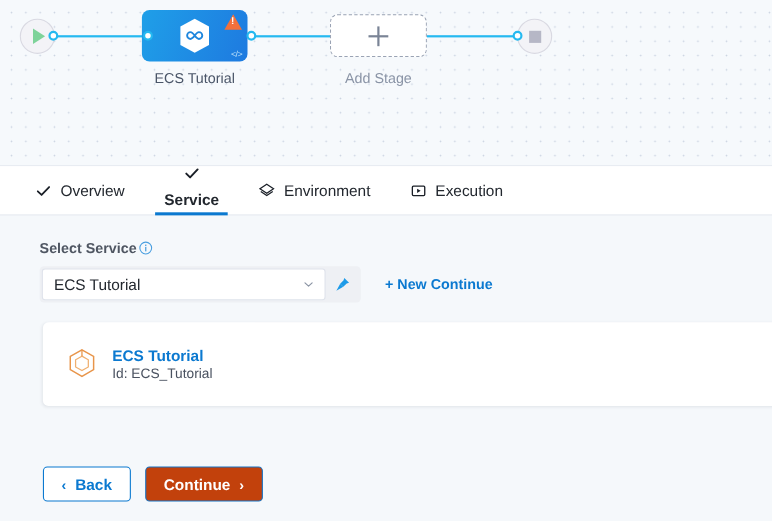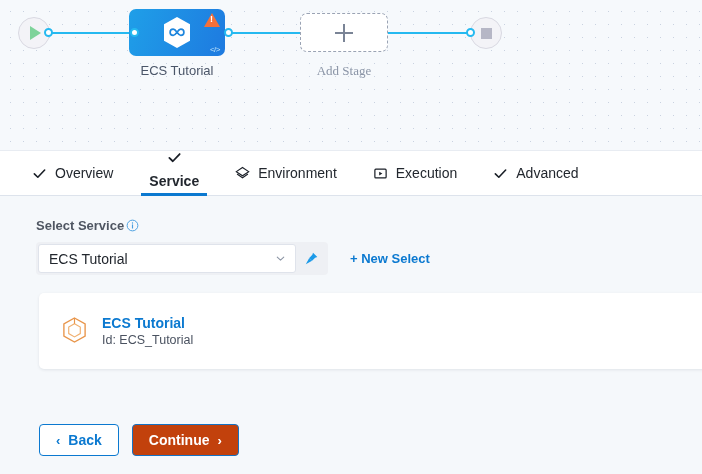--- a/index.html
+++ b/index.html
@@ -97,21 +97,21 @@
   }
 
   .node-label {
     position: absolute;
     font-size: 13px;
     color: #4a5568;
     text-align: center;
     white-space: nowrap;
   }
   #stage-label { left: 129px; width: 96px; top: 63px; }
-  #add-label   { left: 300px; width: 88px; top: 63px; color: #8a94a6; font-family: Liberation Serif, serif; }
+  #add-label   { left: 300px; width: 88px; top: 63px; color: #8a94a6; }
 
   #add-stage-node {
     position: absolute;
     left: 300px; top: 13px;
     width: 88px; height: 39px;
     border: 1.6px dashed #9aa3b4;
     border-radius: 7px;
     background: #fff;
     display: flex; align-items: center; justify-content: center;
   }
@@ -307,26 +307,20 @@
   </div>
 
   <div class="tab">
     <svg class="tab-ico" viewBox="0 0 16 16">
       <rect x="2" y="3.4" width="12" height="9.2" rx="1" fill="none" stroke="#1a1f27" stroke-width="1.3"></rect>
       <path d="M6.6 6 L10 8 L6.6 10 Z" fill="#1a1f27"></path>
     </svg>
     <span>Execution</span>
   </div>
 
-  <div class="tab">
-    <svg class="tab-ico" viewBox="0 0 16 16">
-      <path d="M2.5 8.4 L6.2 12 L13.5 4.3" fill="none" stroke="#1a1f27" stroke-width="1.7" stroke-linecap="round" stroke-linejoin="round"></path>
-    </svg>
-    <span>Advanced</span>
-  </div>
 </div>
 
 <div id="main">
 
   <div id="field-label">
     <span>Select Service</span>
     <svg class="info-ico" viewBox="0 0 16 16">
       <circle cx="8" cy="8" r="6.6" fill="none" stroke="#4a9fe0" stroke-width="1.2"></circle>
       <rect x="7.3" y="6.7" width="1.4" height="5" fill="#4a9fe0"></rect>
       <rect x="7.3" y="4.1" width="1.4" height="1.6" fill="#4a9fe0"></rect>
@@ -341,21 +335,21 @@
           <path d="M4 6.3 L8 10 L12 6.3" fill="none" stroke="#8a93a3" stroke-width="1.3" stroke-linecap="round" stroke-linejoin="round"></path>
         </svg>
       </div>
       <div id="pin-button">
         <svg width="15" height="15" viewBox="0 0 16 16">
           <path d="M9.6 1.8 L14.2 6.4 L11.9 7.1 L8.6 10.4 L5.6 7.4 L8.9 4.1 Z" fill="#1c9ae8"></path>
           <path d="M5.6 7.4 L1.9 14.1 L8.6 10.4" fill="#1c9ae8"></path>
         </svg>
       </div>
     </div>
-    <div id="new-service-btn">+ New Select</div>
+    <div id="new-service-btn">+ New Continue</div>
   </div>
 
   <div id="service-card">
     <svg id="card-icon" viewBox="0 0 28 31">
       <path d="M14 2 L25 8.25 V20.75 L14 27 L3 20.75 V8.25 Z" fill="none" stroke="#e8954a" stroke-width="1.4"></path>
       <path d="M14 8 L20 11.4 V18.2 L14 21.6 L8 18.2 V11.4 Z" fill="none" stroke="#f0b070" stroke-width="1.2"></path>
       <path d="M14 2 V8" fill="none" stroke="#e8954a" stroke-width="1.2"></path>
     </svg>
     <div id="card-text">
       <div id="card-title">ECS Tutorial</div>

